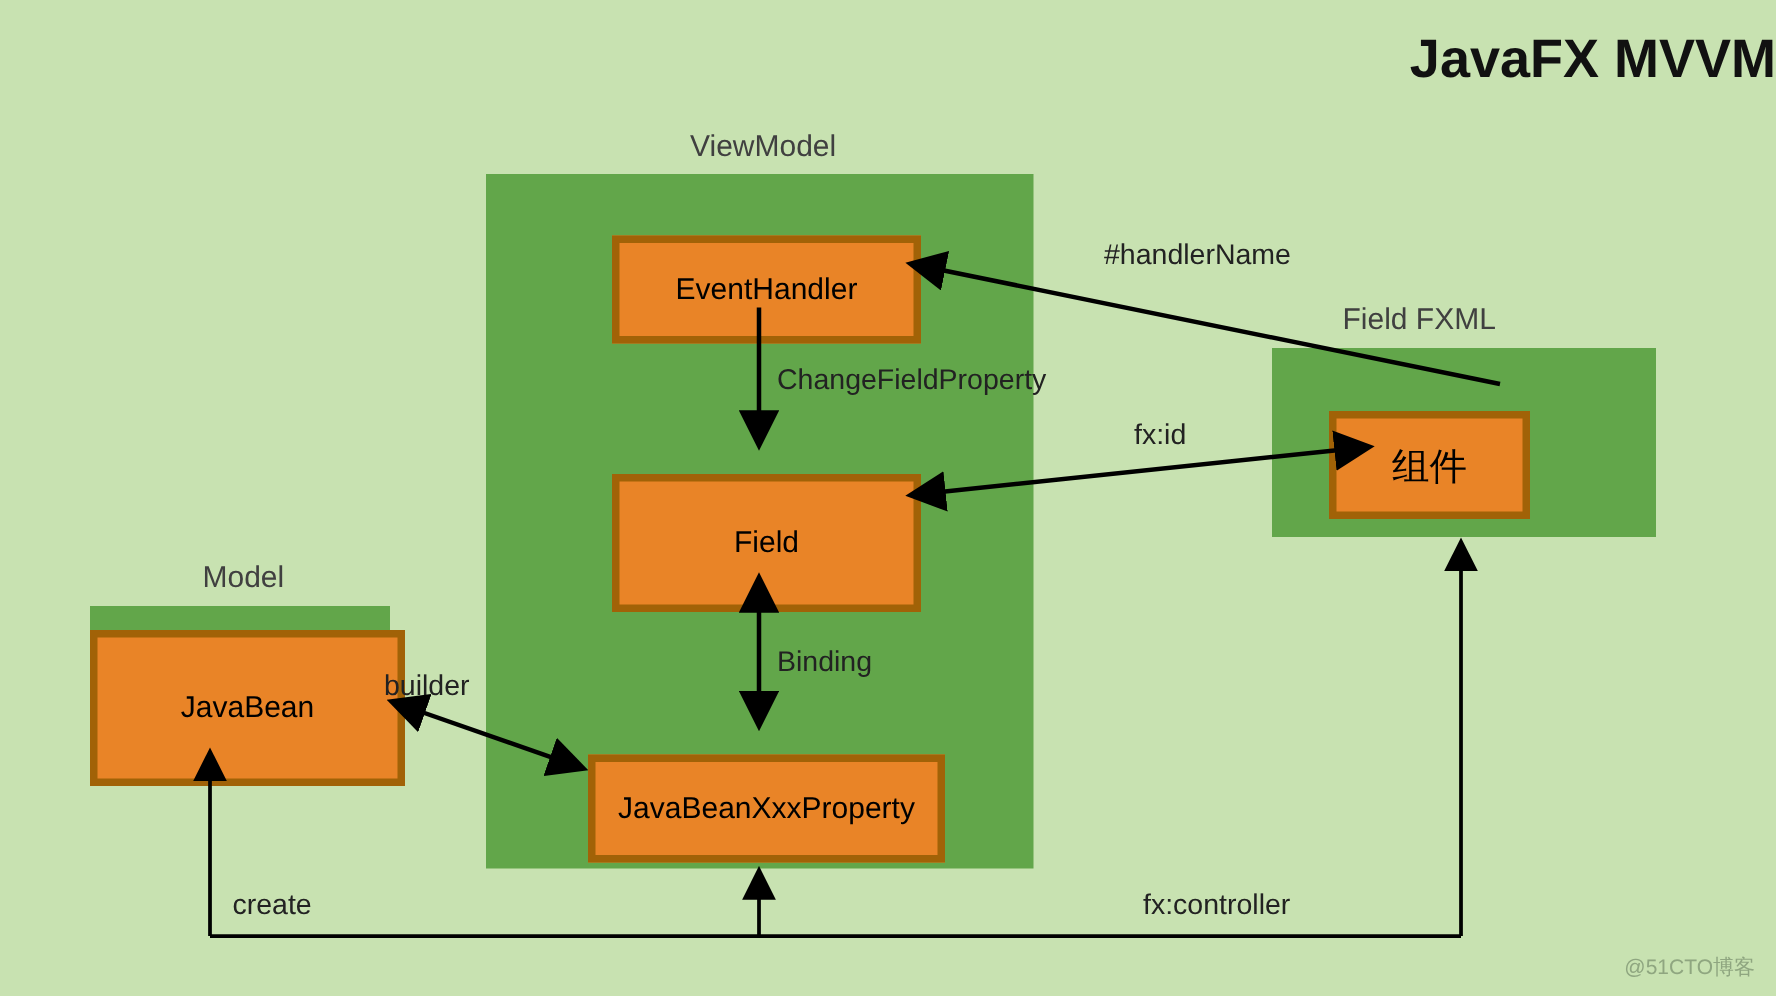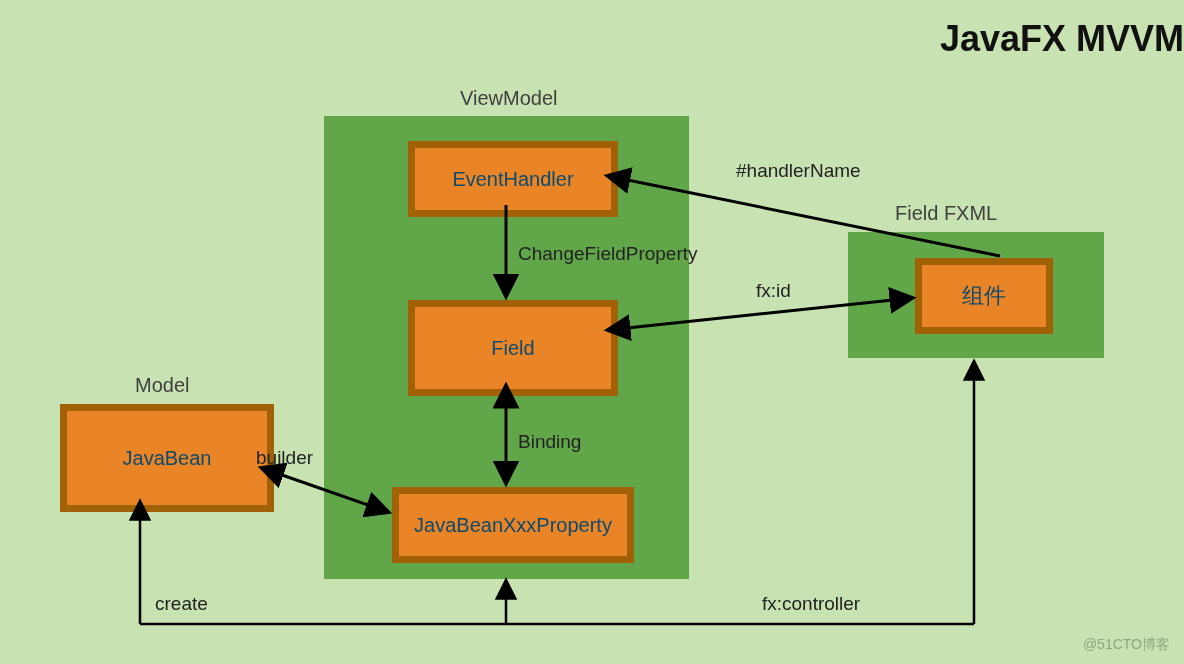--- a/index.html
+++ b/index.html
@@ -14,23 +14,23 @@
     position:absolute;left:0;top:18px;width:100%;
     text-align:right;font-size:36px;font-weight:700;color:#111;
   }
   .cont-label{
     position:absolute;font-size:20px;color:#404040;
   }
   .container{
     position:absolute;background:#62a64a;
   }
   .node{
-    position:absolute;background:#e98427;color:#0c4a6e;
+    position:absolute;background:#e98427;color:#000000;
     display:flex;align-items:center;justify-content:center;
-    font-size:20px;border:7px solid #a16207;
+    font-size:20px;border:5px solid #a16207;margin-top:16px;
   }
   .edge-label{
     position:absolute;font-size:19px;color:#222;text-align:center;
   }
   .watermark{
     position:absolute;right:14px;bottom:10px;color:#8fa680;font-size:14px;margin-top:48px;
   }
   svg{position:absolute;left:0;top:0;pointer-events:none}
 </style>
 </head>
@@ -43,21 +43,21 @@
 <div class="cont-label" style="left:895px;top:202px">Field FXML</div>
 
 <div class="container" style="left:60px;top:404px;width:200px;height:94px"></div>
 <div class="container" style="left:324px;top:116px;width:365px;height:463px"></div>
 <div class="container" style="left:848px;top:232px;width:256px;height:126px"></div>
 
 <div class="node" style="left:60px;top:404px;width:200px;height:94px">JavaBean</div>
 <div class="node" style="left:408px;top:141px;width:196px;height:62px">EventHandler</div>
 <div class="node" style="left:408px;top:300px;width:196px;height:82px">Field</div>
 <div class="node" style="left:392px;top:487px;width:228px;height:62px">JavaBeanXxxProperty</div>
-<div class="node" style="left:915px;top:258px;width:124px;height:62px;font-size:22px">组件</div>
+<div class="node" style="left:886px;top:258px;width:124px;height:62px;font-size:25px">组件</div>
 
 <div class="edge-label" style="left:518px;top:243px">ChangeFieldProperty</div>
 <div class="edge-label" style="left:518px;top:431px">Binding</div>
 <div class="edge-label" style="left:256px;top:447px">builder</div>
 <div class="edge-label" style="left:756px;top:280px">fx:id</div>
 <div class="edge-label" style="left:736px;top:160px">#handlerName</div>
 <div class="edge-label" style="left:155px;top:593px">create</div>
 <div class="edge-label" style="left:762px;top:593px">fx:controller</div>
 
 <svg width="1184" height="664">

